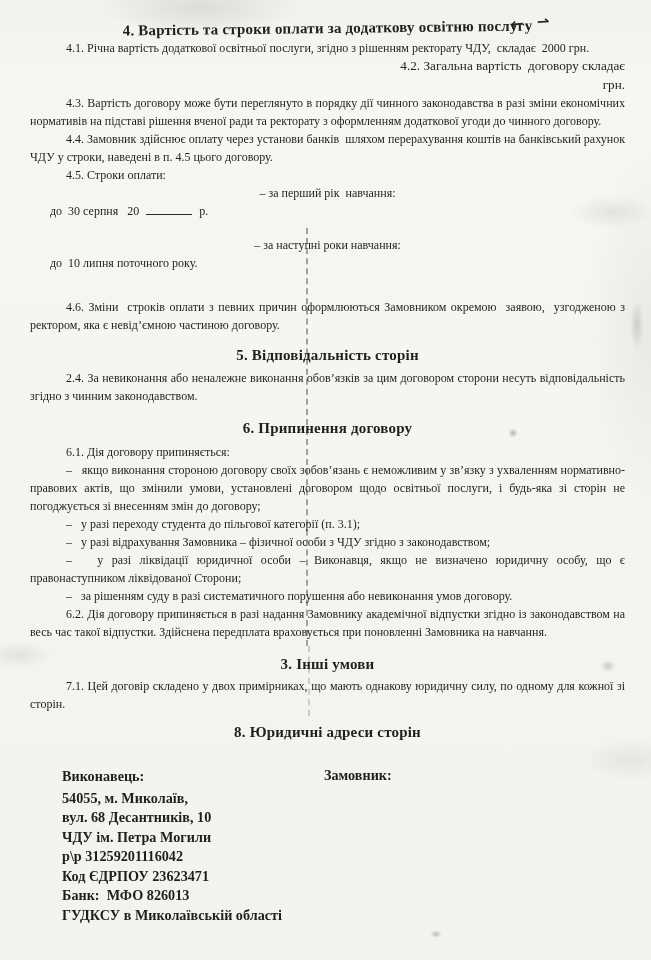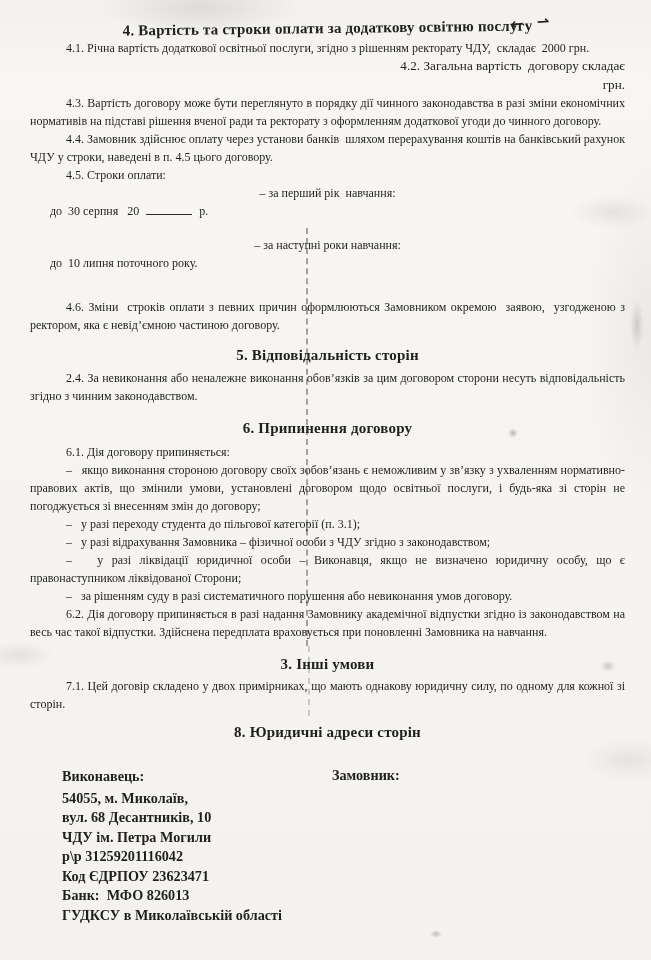--- a/index.html
+++ b/index.html
@@ -30,21 +30,21 @@
   .blank.grow { flex:1; height:14px; margin:0 3px; transform:rotate(-0.35deg); border-radius:0 0 60%/6px 0; }
   .blank.short { display:inline-block; width:46px; height:12px; margin:0 4px; }
   .h5m { margin:13px 0 5px; }
   .h6m { margin:15px 0 6px; }
   .h7m { margin:15px 0 4px; }
   .h8m { margin:11px 0 0; }
   
   .addr-row { position:relative; margin-top:26px; height:190px; }
   .addr-left { position:absolute; left:32px; top:0; width:290px; font-weight:bold; font-size:14.2px; line-height:19.5px; }
   .addr-left .lbl { margin-bottom:2px; }
-  .addr-right { position:absolute; left:302px; top:0; font-weight:bold; font-size:14.2px; }
+  .addr-right { position:absolute; left:294px; top:0; font-weight:bold; font-size:14.2px; }
   
   .fold-line {
     position:absolute; left:306px; top:228px; width:0; height:418px;
     border-left:2px dashed rgba(45,45,45,.42);
     filter:blur(.4px);
   }
   .fold-line-tail {
     position:absolute; left:308px; top:646px; width:0; height:70px;
     border-left:2px dashed rgba(60,60,60,.22);
     filter:blur(.6px);

